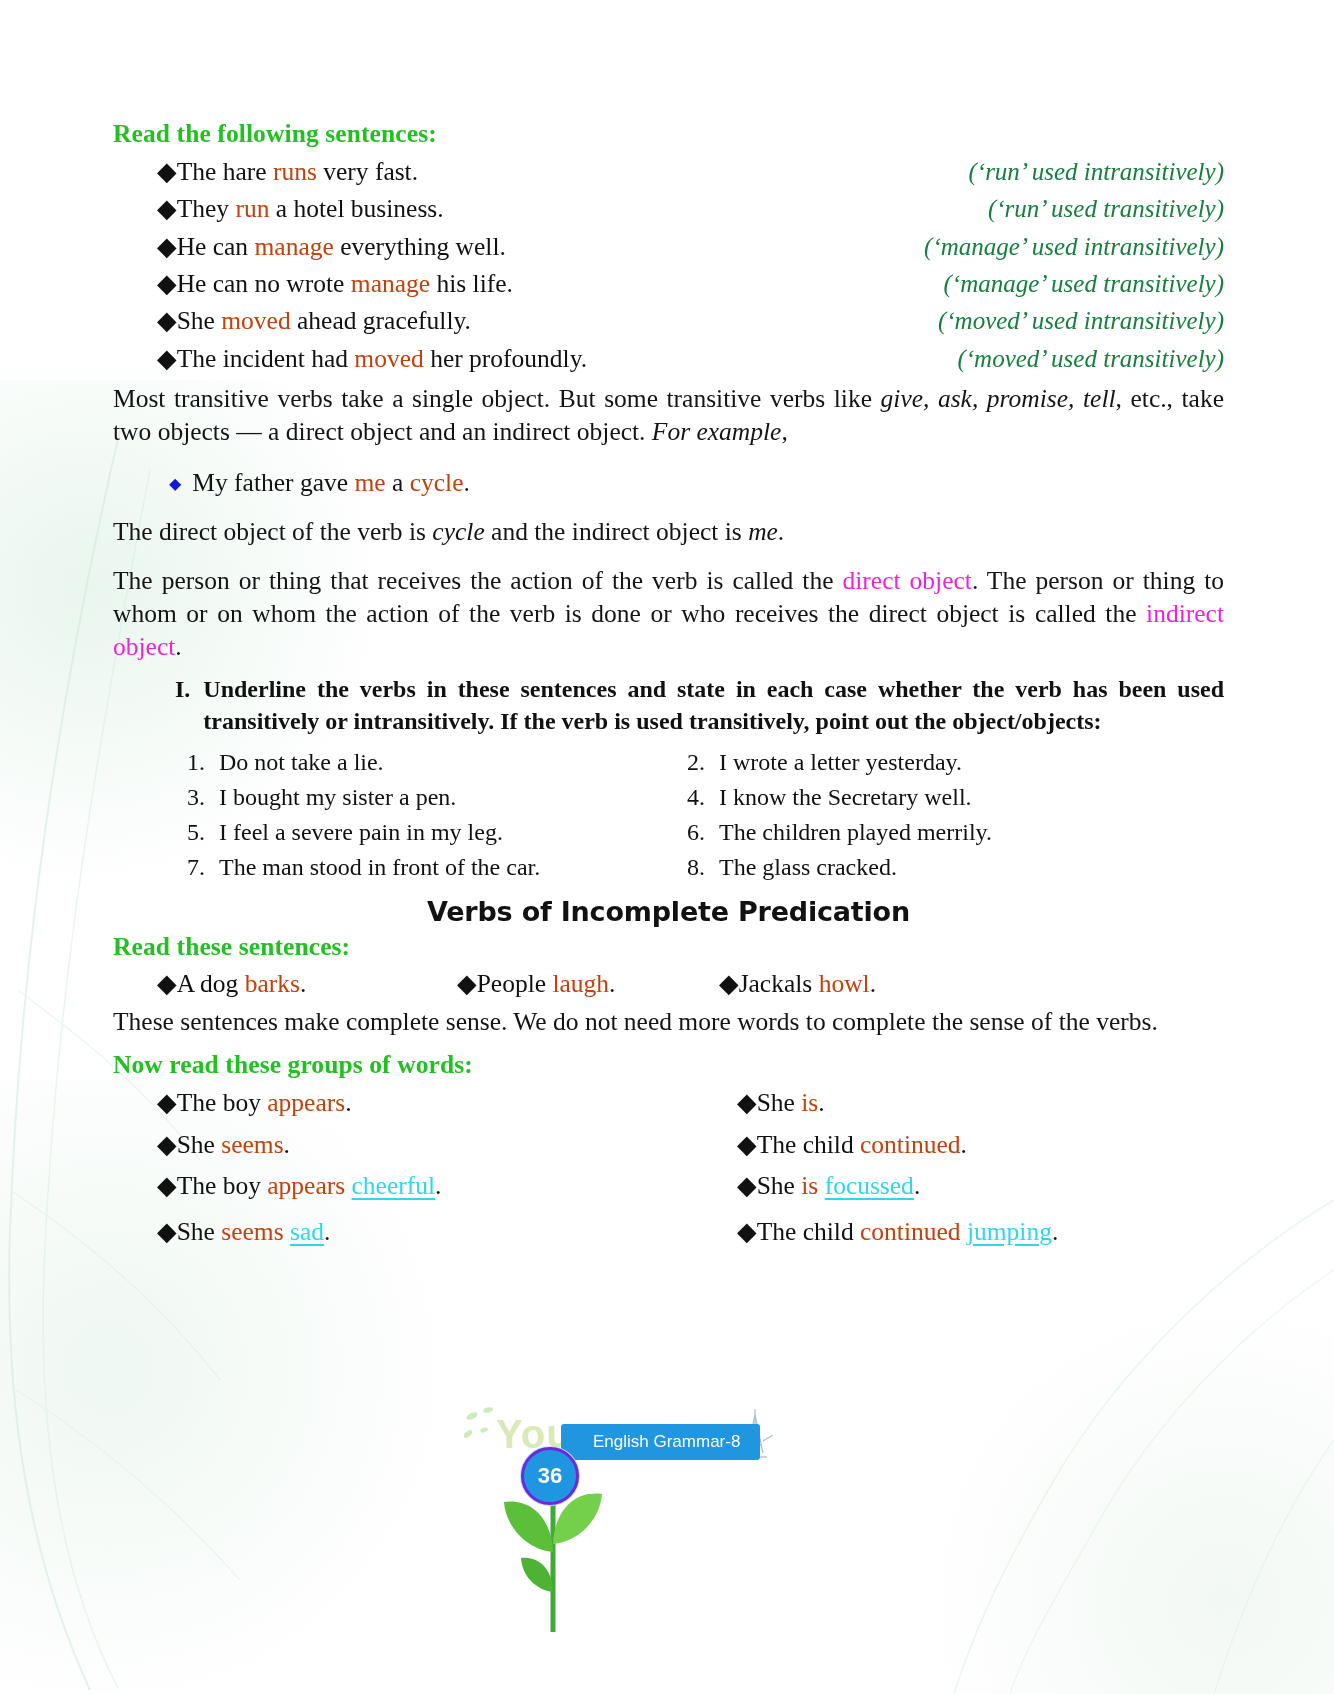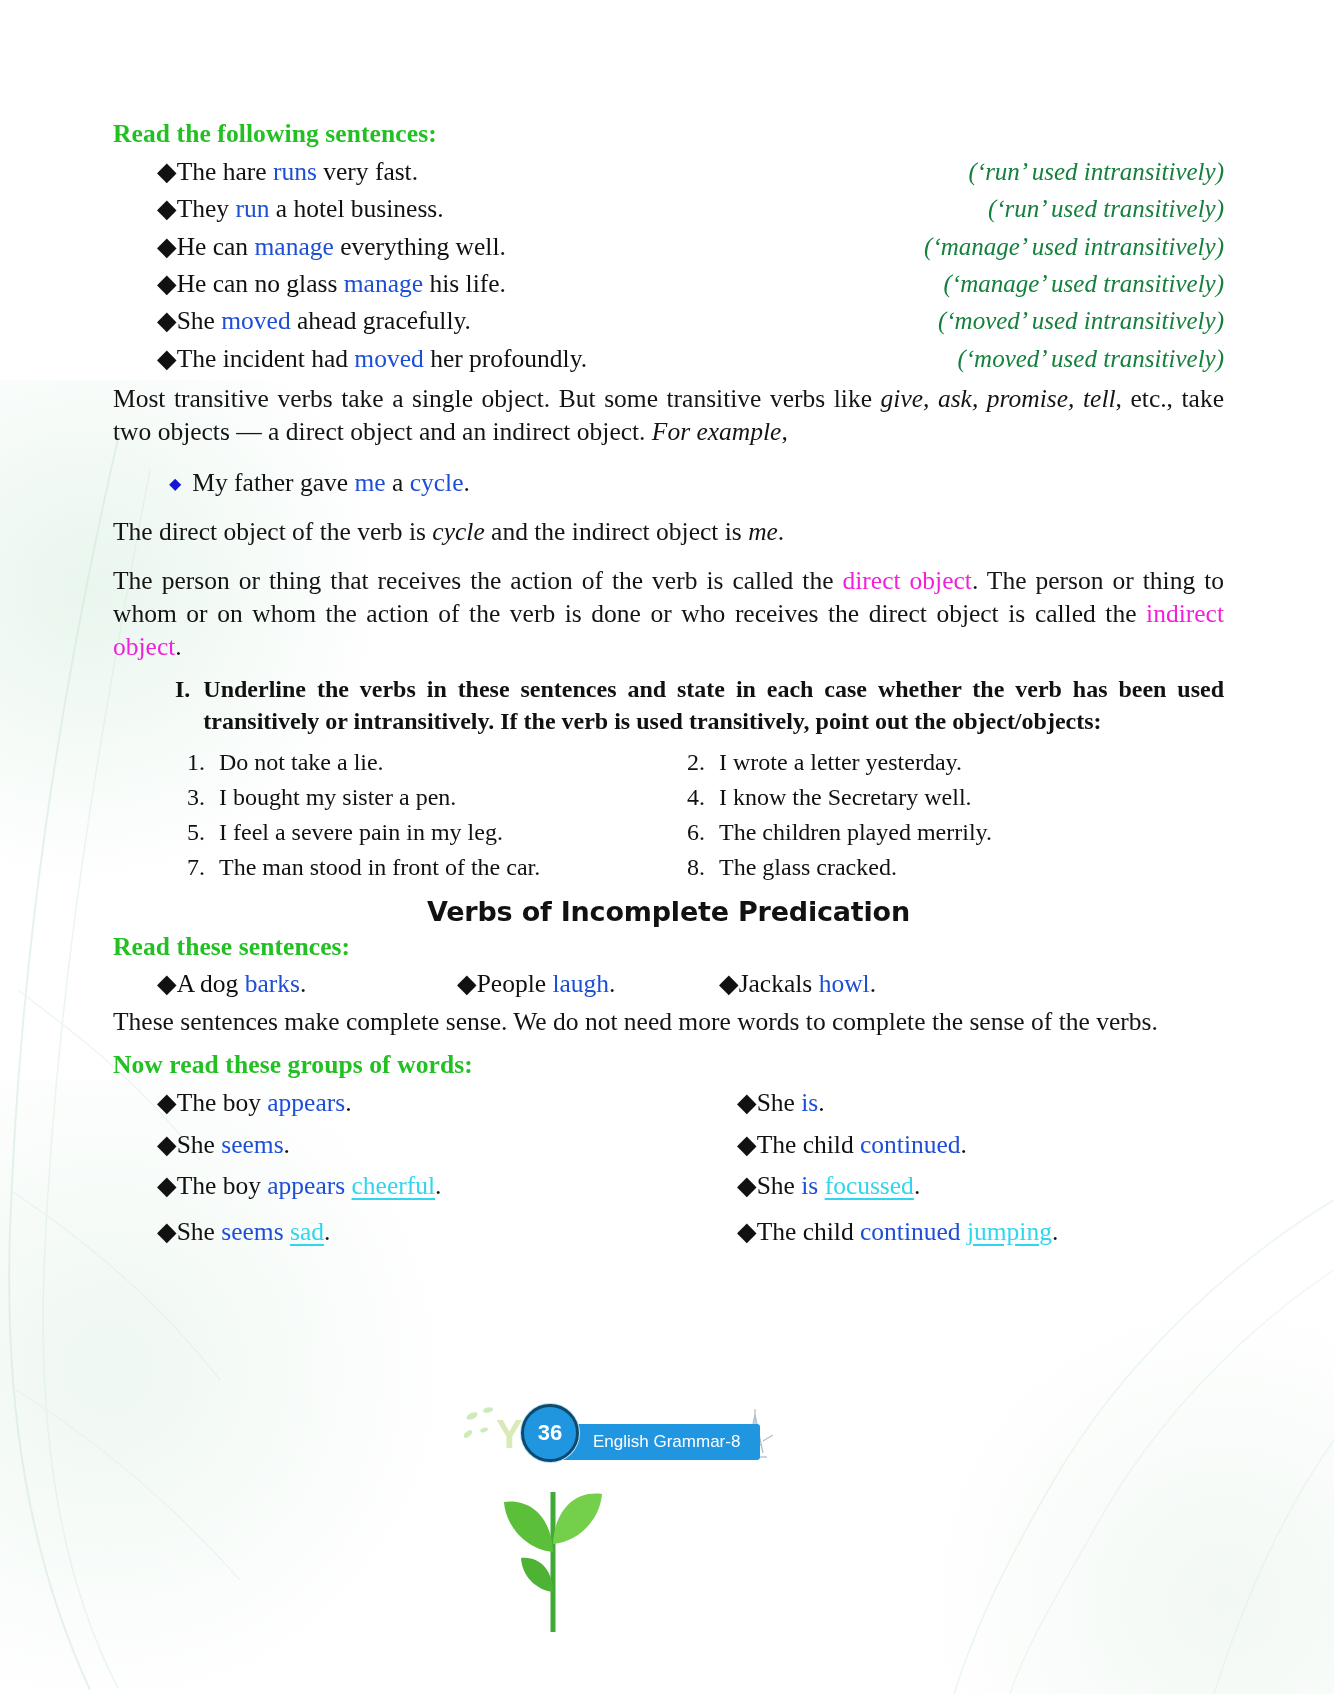--- a/index.html
+++ b/index.html
@@ -106,21 +106,21 @@
   }
   .ann-row .spacer { flex: 1 1 auto; }
   .ann-row .note {
     flex: 0 0 auto;
     font-style: italic;
     font-size: 25px;
     color: #15803d;
     white-space: nowrap;
   }
 
-  .cy { color: #1d4ed8; text-align: right; }
+  .cy { color: #c2410c; text-align: right; }
   .cy-u { color: #2fd6ee; text-decoration: underline; text-underline-offset: 4px; }
   .pk { color: #f021d8; }
   .it { font-style: italic; }
 
   
   .bullet-indent { padding-left: 56px; }
 
   
   .ex-block {
     display: flex;
@@ -181,26 +181,26 @@
     grid-template-columns: 580px 1fr;
     padding-left: 44px;
     font-size: 25.5px;
     line-height: 1.55;
     row-gap: 2px;
   }
   .two-col .cell { display: flex; align-items: baseline; }
   .foot-badge {
     position: absolute;
     left: 521px;
-    top: 1404px;
+    top: 1447px;
     width: 52px;
     height: 52px;
     border-radius: 50%;
     background: #2196e0;
-    border: 3px solid #0c4a6e;
+    border: 3px solid #6d28d9;
     box-shadow: 0 0 0 1px #b9dff5;
     color: #ffffff;
     font-family: "Liberation Sans", sans-serif;
     font-weight: bold;
     font-size: 22px;
     display: flex;
     align-items: center;
     justify-content: center;
     z-index: 6;
   }
@@ -298,21 +298,21 @@
           <span class="bsym">◆</span>
           <span><span>He can </span><span class="cy">manage</span><span> everything well.</span></span>
         </span>
         <span class="spacer"></span>
         <span class="note">(‘manage’ used intransitively)</span>
       </div>
 
       <div class="ann-row">
         <span class="left">
           <span class="bsym">◆</span>
-          <span><span>He can no glass </span><span class="cy">manage</span><span> his life.</span></span>
+          <span><span>He can no wrote </span><span class="cy">manage</span><span> his life.</span></span>
         </span>
         <span class="spacer"></span>
         <span class="note">(‘manage’ used transitively)</span>
       </div>
 
       <div class="ann-row">
         <span class="left">
           <span class="bsym">◆</span>
           <span><span>She </span><span class="cy">moved</span><span> ahead gracefully.</span></span>
         </span>

